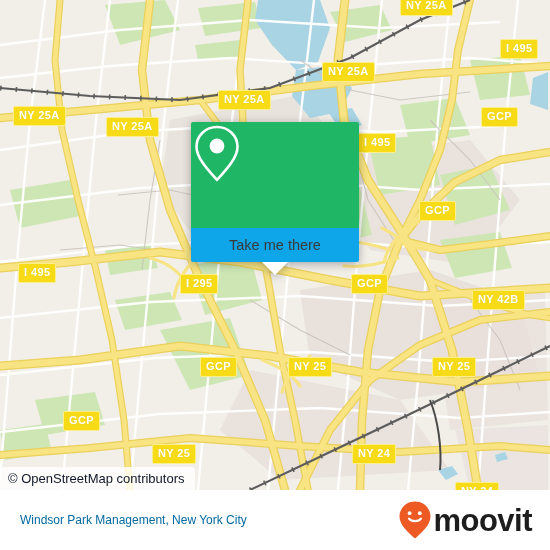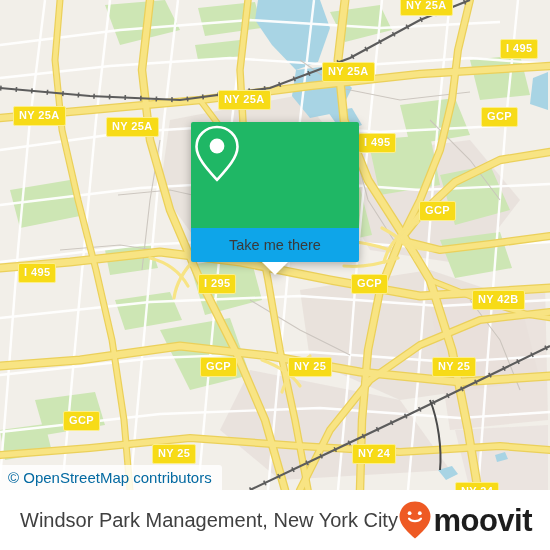--- a/index.html
+++ b/index.html
@@ -52,23 +52,23 @@
     box-sizing: border-box;
     text-shadow: 0 0 1px rgba(180,150,0,0.25);
   }
 
   
   #attribution {
     position: absolute;
     left: 0;
     bottom: 0;
     background: rgba(255,255,255,0.80);
-    color: #0369a1;
-    font-family: "Liberation Sans", sans-serif;
-    font-size: 15px;
+    color: #0f172a;
+    font-family: "Liberation Sans", sans-serif;
+    font-size: 13px;
     padding: 4px 10px 4px 8px;
     border-top-right-radius: 3px;
     white-space: nowrap;
     margin-top: 14px;
   }
 
   
   #popup {
     position: absolute;
     left: 191px;
@@ -120,22 +120,22 @@
     height: 60px;
     background: #ffffff;
     display: flex;
     align-items: center;
     justify-content: space-between;
     padding: 0 18px 0 20px;
     box-sizing: border-box;
   }
   #place-title {
     font-family: "Liberation Sans", sans-serif;
-    font-size: 20px;
-    color: #404040;
+    font-size: 12px;
+    color: #0369a1;
     white-space: nowrap;
   }
   #brand {
     display: flex;
     align-items: center;
     gap: 1px;
   }
   #brand-name {
     font-family: "Liberation Sans", sans-serif;
     font-size: 31px;
@@ -286,21 +286,21 @@
         <div class="shield" style="left: 400px; top: -4px;">NY 25A</div>
         <div class="shield" style="left: 500px; top: 39px;">I 495</div>
         <div class="shield" style="left: 322px; top: 62px;">NY 25A</div>
         <div class="shield" style="left: 218px; top: 90px;">NY 25A</div>
         <div class="shield" style="left: 481px; top: 107px;">GCP</div>
         <div class="shield" style="left: 13px; top: 106px;">NY 25A</div>
         <div class="shield" style="left: 106px; top: 117px;">NY 25A</div>
         <div class="shield" style="left: 358px; top: 133px;">I 495</div>
         <div class="shield" style="left: 419px; top: 201px;">GCP</div>
         <div class="shield" style="left: 18px; top: 263px;">I 495</div>
-        <div class="shield" style="left: 198px; top: 274px;">I 295</div>
+        <div class="shield" style="left: 180px; top: 274px;">I 295</div>
         <div class="shield" style="left: 351px; top: 274px;">GCP</div>
         <div class="shield" style="left: 472px; top: 290px;">NY 42B</div>
         <div class="shield" style="left: 200px; top: 357px;">GCP</div>
         <div class="shield" style="left: 288px; top: 357px;">NY 25</div>
         <div class="shield" style="left: 432px; top: 357px;">NY 25</div>
         <div class="shield" style="left: 63px; top: 411px;">GCP</div>
         <div class="shield" style="left: 152px; top: 444px;">NY 25</div>
         <div class="shield" style="left: 352px; top: 444px;">NY 24</div>
         <div class="shield" style="left: 455px; top: 482px;">NY 24</div>
       </div>

